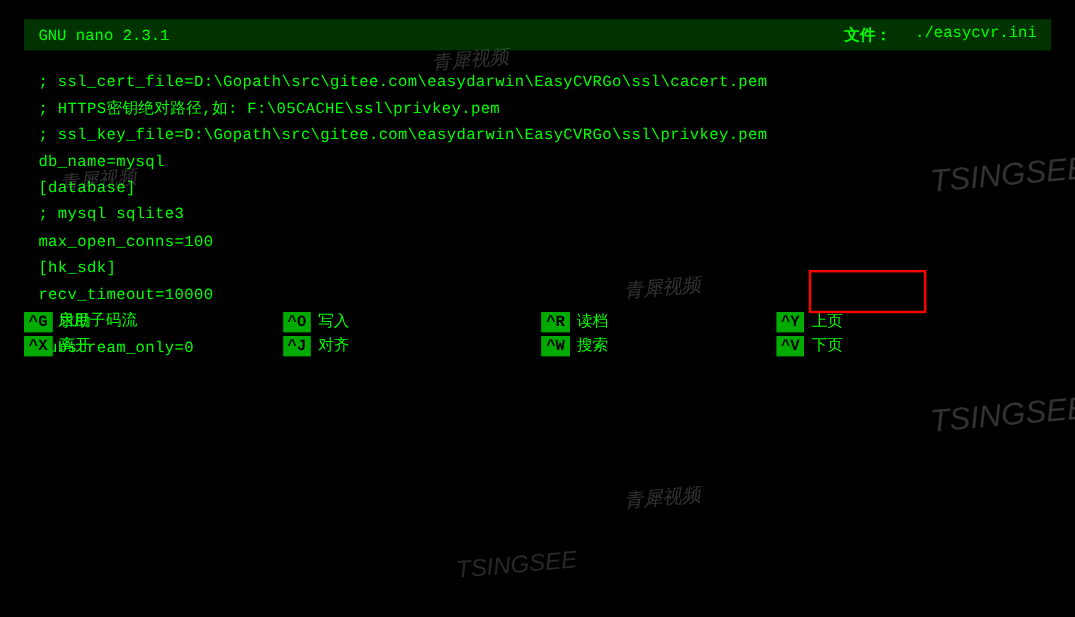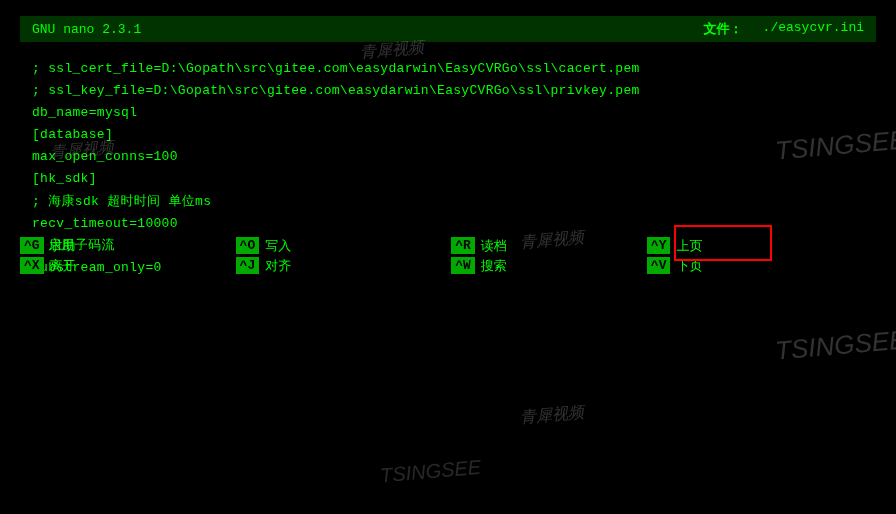--- a/index.html
+++ b/index.html
@@ -112,27 +112,28 @@
   <div class="header-bar">
     <span class="header-left">GNU nano 2.3.1</span>
     <span style="display:flex;">
       <span class="header-center">文件：</span>
       <span class="header-right">./easycvr.ini</span>
     </span>
   </div>
 
   <div class="content">
     <div class="line">; ssl_cert_file=D:\Gopath\src\gitee.com\easydarwin\EasyCVRGo\ssl\cacert.pem</div>
+    <div class="line">; HTTPS密钥绝对路径,如: F:\05CACHE\ssl\privkey.pem</div>
     <div class="line">; ssl_key_file=D:\Gopath\src\gitee.com\easydarwin\EasyCVRGo\ssl\privkey.pem</div>
     <div class="line">db_name=mysql</div>
     <div class="line">[database]</div>
+    <div class="line">; mysql sqlite3</div>
     <div class="line">max_open_conns=100</div>
     <div class="line"></div>
     <div class="line">[hk_sdk]</div>
-    <div class="line">; 海康sdk 超时时间 单位ms</div>
     <div class="line">recv_timeout=10000</div>
     <div class="line">; 启用子码流</div>
     <div class="line">substream_only=0</div>
   </div>
 
   <div class="footer">
     <div class="footer-col" style="margin-left:0;">
       <div class="footer-item">
         <span class="key-badge">^G</span>
         <span>求助</span>

